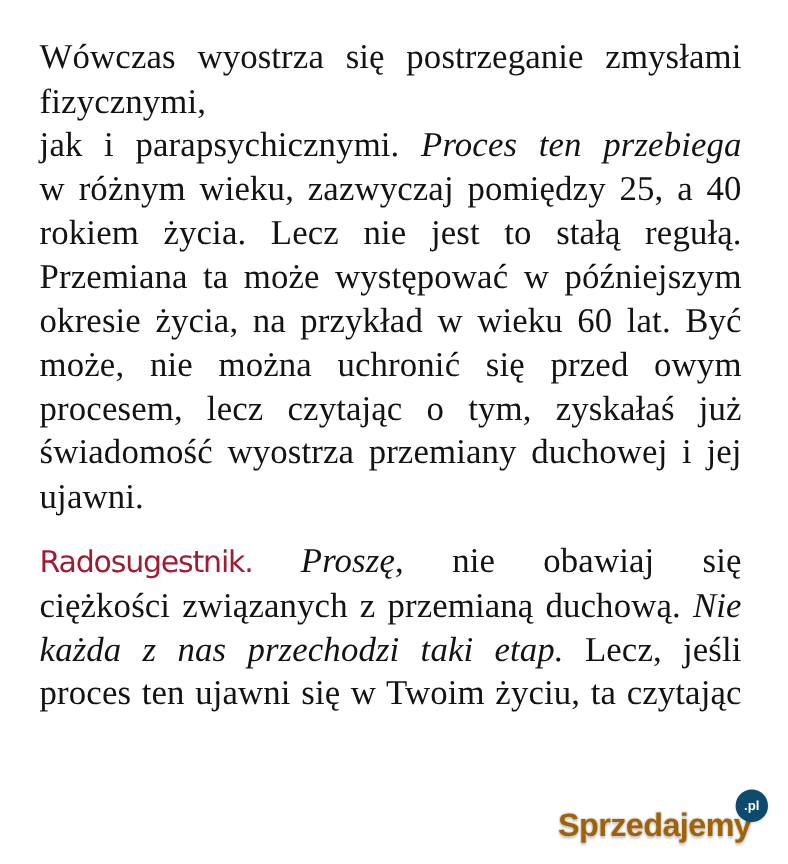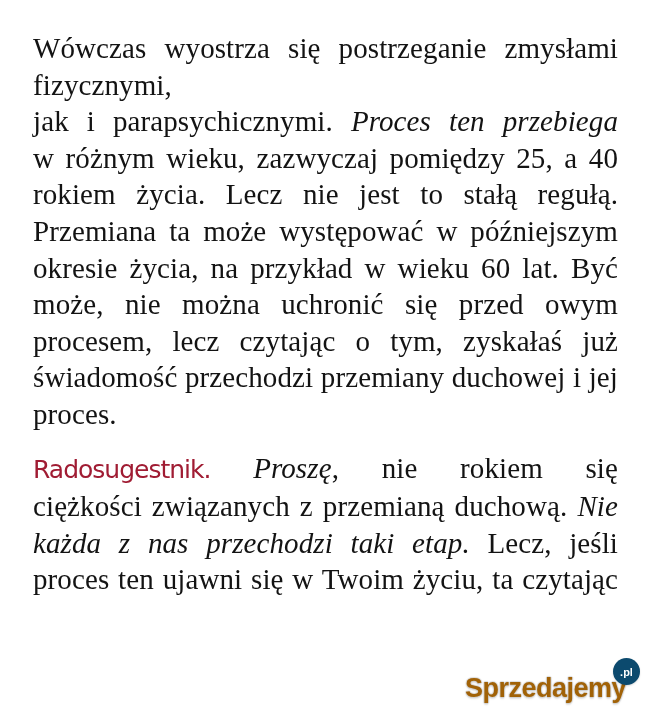--- a/index.html
+++ b/index.html
@@ -109,25 +109,25 @@
     <div class="line jl"><span>rokiem życia. Lecz nie jest to stałą regułą.</span></div>
 
     <div class="line jl"><span>Przemiana ta może występować w późniejszym</span></div>
 
     <div class="line jl"><span>okresie życia, na przykład w wieku 60 lat. Być</span></div>
 
     <div class="line jl"><span>może, nie można uchronić się przed owym</span></div>
 
     <div class="line jl"><span>procesem, lecz czytając o tym, zyskałaś już</span></div>
 
-    <div class="line jl"><span>świadomość przechodzi przemiany duchowej i jej</span></div>
+    <div class="line jl"><span>świadomość wyostrza przemiany duchowej i jej</span></div>
 
-    <div class="line ll"><span>proces.</span></div>
+    <div class="line ll"><span>ujawni.</span></div>
 
-    <div class="line jl gap"><span class="brand">Radosugestnik.</span><span class="it"> Proszę</span><span>, nie rokiem się</span></div>
+    <div class="line jl gap"><span class="brand">Radosugestnik.</span><span class="it"> Proszę</span><span>, nie obawiaj się</span></div>
 
     <div class="line jl"><span>ciężkości związanych z przemianą duchową. </span><span class="it">Nie</span></div>
 
     <div class="line jl"><span class="it">każda z nas przechodzi taki etap.</span><span> Lecz, jeśli</span></div>
 
     <div class="line jl"><span>proces ten ujawni się w Twoim życiu, ta czytając</span></div>
 
 
   </div>
 

